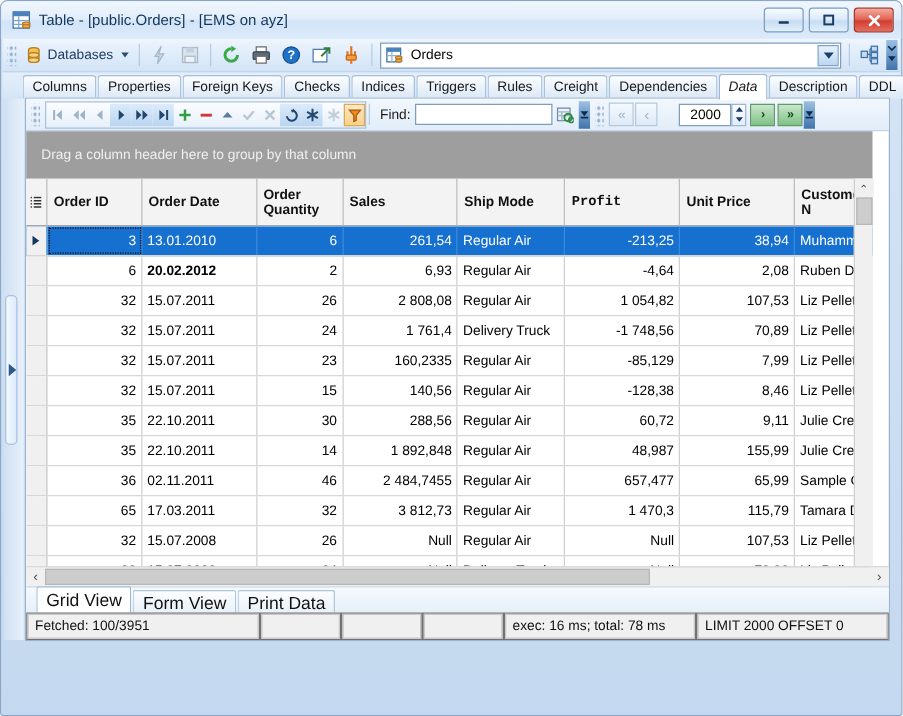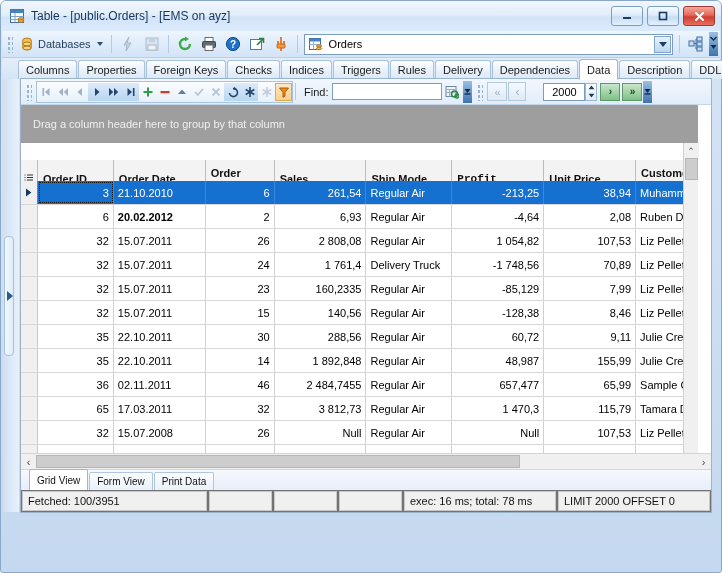--- a/index.html
+++ b/index.html
@@ -86,21 +86,21 @@
     display:flex; align-items:center;
     font-size:11px; color:#1a1a1a;
     background: linear-gradient(180deg,#fdfefe 0%, #eaf2fb 50%, #dbe8f6 100%);
     border:1px solid #a9c2db; border-bottom:none;
     border-radius:3px 3px 0 0;
     cursor:default; white-space:nowrap;
   }
   .tab.active {
     height:21px; background:#ffffff; border-color:#9db8d4;
     border-bottom:1px solid #ffffff; font-weight:normal; z-index:3;
-    position:relative; top:1px;
+    position:relative; top:1px;font-style:italic;
   }
 
   
   #clientpanel {
     position:absolute; left:19px; top:77px; width:692px; height:435px;
     background:#ffffff; border:1px solid #9bb4cd;
   }
 
   
   #navbar {
@@ -137,21 +137,21 @@
 
   
   #groupbar {
     position:absolute; left:0; top:26px; width:677px; height:38px;
     background:#9e9e9e; color:#efefef;
     display:flex; align-items:center; padding-left:12px; font-size:11px;
   }
 
   
   #gridhead {
-    position:absolute; left:0; top:81px; width:677px; height:38px;
+    position:absolute; left:0; top:64px; width:677px; height:38px;
     background:#f3f3f3; display:flex; border-bottom:1px solid #a6a6a6;
   }
   .hcell {
     border-right:1px solid #bdbdbd; height:38px;
     display:flex; align-items:center; padding:0 5px;
     font-size:11px; font-weight:bold; color:#111; overflow:hidden;
   }
   .hcell.ind { width:17px; padding:0; justify-content:center; border-right:1px solid #bdbdbd;}
   #gridbody { position:absolute; left:0; top:102px; width:677px; height:288px; overflow:hidden; background:#fff;}
   .grow { display:flex; height:24px; border-bottom:1px solid #d7d7d7; }
@@ -186,21 +186,21 @@
 
   
   #viewtabs {
     position:absolute; left:0; bottom:22px; width:690px; height:21px;
     background: linear-gradient(180deg,#f6f9fd,#e6eff9);
     display:flex; align-items:flex-end; padding-left:8px;
     border-top:1px solid #c8d8e8;
   }
   .vtab {
     height:18px; padding:0 7px; display:flex; align-items:center;
-    font-size:10px; color:#111; background:linear-gradient(180deg,#fcfdff,#e8f1fa);
+    font-size:14px; color:#111; background:linear-gradient(180deg,#fcfdff,#e8f1fa);
     border:1px solid #b0c6dc; border-bottom:none; border-radius:2px 2px 0 0; margin-right:1px;
     cursor:default;
   }
   .vtab.active { height:21px; background:#fff; border-color:#9fb8d2; font-weight:normal;}
 
   
   #statusbar {
     position:absolute; left:0; bottom:0; width:690px; height:22px;
     display:flex; align-items:center; background:#737373;
   }
@@ -395,21 +395,21 @@
     <div class="tab">
         <span>Indices</span>
       </div>
     <div class="tab">
         <span>Triggers</span>
       </div>
     <div class="tab">
         <span>Rules</span>
       </div>
     <div class="tab">
-        <span>Delivery</span>
+        <span>Creight</span>
       </div>
     <div class="tab">
         <span>Dependencies</span>
       </div>
     <div class="tab active">
         <span>Data</span>
       </div>
     <div class="tab">
         <span>Description</span>
       </div>
@@ -599,21 +599,21 @@
     </div>
 
     <div id="gridbody">
         <div class="grow sel">
           <div class="gcell ind">
             <svg width="8" height="9" viewBox="0 0 8 9">
               <path d="M1 0.6 L6.4 4.5 L1 8.4 z" fill="#16385c"></path>
             </svg>
           </div>
           <div class="gcell num sel-first" style="width: 76px;">3</div>
-          <div class="gcell" style="width: 92px;">21.10.2010</div>
+          <div class="gcell" style="width: 92px;">13.01.2010</div>
           <div class="gcell num" style="width: 69px;">6</div>
           <div class="gcell num" style="width: 92px;">261,54</div>
           <div class="gcell" style="width: 86px;">Regular Air</div>
           <div class="gcell num" style="width: 92px;">-213,25</div>
           <div class="gcell num" style="width: 92px;">38,94</div>
           <div class="gcell" style="width: 62px;">Muhammed</div>
         </div>
         <div class="grow">
           <div class="gcell ind"></div>
           <div class="gcell num" style="width: 76px;">6</div>

